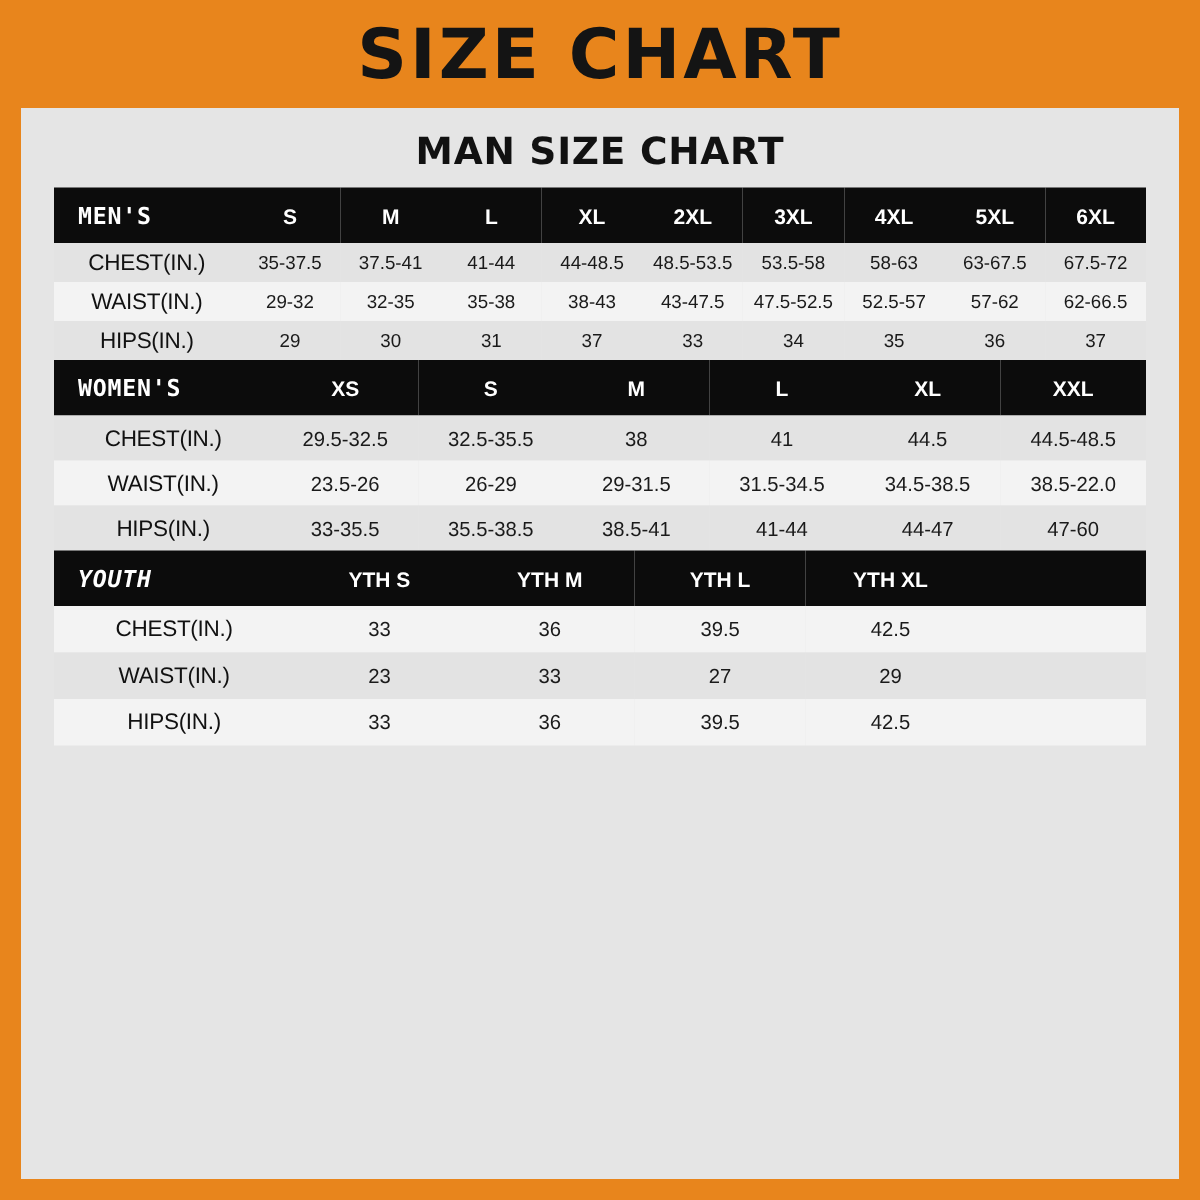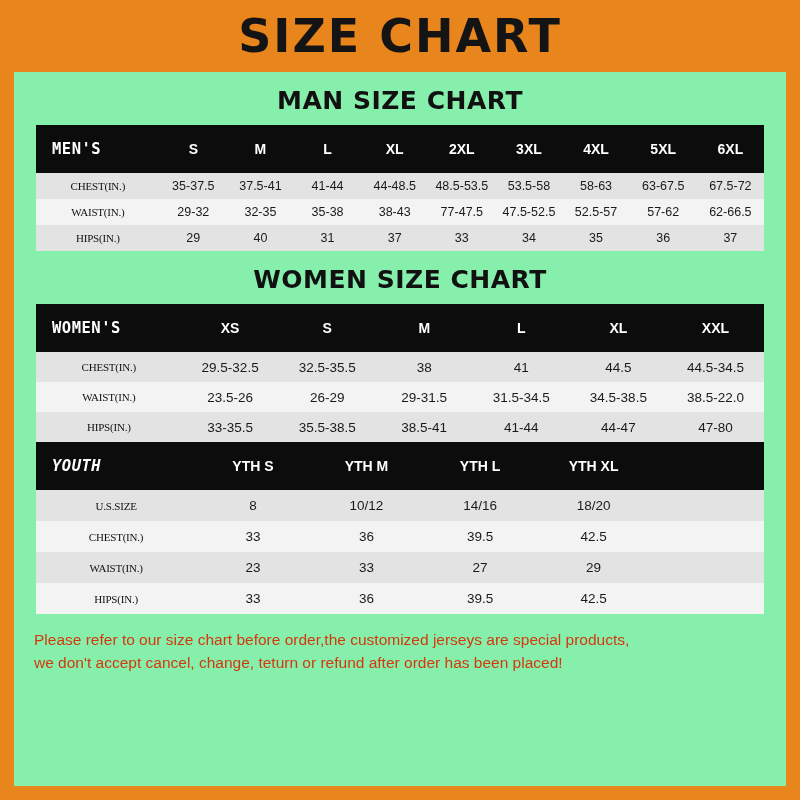--- a/index.html
+++ b/index.html
@@ -15,21 +15,21 @@
     overflow: hidden;
   }
   .page {
     position: relative;
     width: 800px;
     height: 800px;
     box-sizing: border-box;
     border-left: 14px solid #E8851C;
     border-right: 14px solid #E8851C;
     border-bottom: 0;
-    background: #86efac;
+    background: #e5e5e5;
   }
   .banner {
     background: #E8851C;
     height: 72px;
     display: flex;
     align-items: center;
     justify-content: center;
     margin: 0 -14px;
   }
   .banner-title {
@@ -63,36 +63,36 @@
     font-size: 12.5px;
     color: #1a1a1a;
     padding: 0;
     height: 26px;
     font-family: "Liberation Sans", sans-serif;
   }
   table.size-table thead th {
     background: #0c0c0c;
     color: #ffffff;
     font-weight: bold;
-    height: 48px;
+    height: 37px;
     font-size: 14px;
   }
   table.size-table thead th.corner {
     font-family: "DejaVu Sans Mono", monospace;
     font-size: 15.5px;
     letter-spacing: 0.5px;
     text-align: left;
     padding-left: 16px;
     font-weight: bold;
   }
   table.size-table tbody tr.odd td { background: #e3e3e3; }
   table.size-table tbody tr.even td { background: #f3f3f3; }
   table.size-table tbody td.rowhead {
-    font-family: Liberation Serif, serif;
-    font-size: 11px;
+    font-family: Liberation Sans, sans-serif;
+    font-size: 15px;
     letter-spacing: -0.2px;
     text-align: center;
     color: #111111;
   }
   
   .men-table col.label { width: 17%; }
   .women-table col.label { width: 20%; }
   .youth-table col.label { width: 22%; }
 
   .men-table thead th { font-size: 13.5px; }
@@ -161,44 +161,43 @@
           <td>58-63</td>
           <td>63-67.5</td>
           <td>67.5-72</td>
         </tr>
         <tr class="even">
           <td class="rowhead">WAIST(IN.)</td>
           <td>29-32</td>
           <td>32-35</td>
           <td>35-38</td>
           <td>38-43</td>
-          <td>77-47.5</td>
+          <td>43-47.5</td>
           <td>47.5-52.5</td>
           <td>52.5-57</td>
           <td>57-62</td>
           <td>62-66.5</td>
         </tr>
         <tr class="odd">
           <td class="rowhead">HIPS(IN.)</td>
           <td>29</td>
-          <td>40</td>
+          <td>30</td>
           <td>31</td>
           <td>37</td>
           <td>33</td>
           <td>34</td>
           <td>35</td>
           <td>36</td>
           <td>37</td>
         </tr>
       </tbody>
     </table>
   </div>
 
   <div class="section">
-    <div class="section-title">WOMEN SIZE CHART</div>
     <table class="size-table women-table">
       <colgroup>
         <col class="label">
       </colgroup>
       <thead>
         <tr>
           <th class="corner">WOMEN'S</th>
           <th>XS</th>
           <th>S</th>
           <th>M</th>
@@ -208,39 +207,39 @@
         </tr>
       </thead>
       <tbody>
         <tr class="odd">
           <td class="rowhead">CHEST(IN.)</td>
           <td>29.5-32.5</td>
           <td>32.5-35.5</td>
           <td>38</td>
           <td>41</td>
           <td>44.5</td>
-          <td>44.5-34.5</td>
+          <td>44.5-48.5</td>
         </tr>
         <tr class="even">
           <td class="rowhead">WAIST(IN.)</td>
           <td>23.5-26</td>
           <td>26-29</td>
           <td>29-31.5</td>
           <td>31.5-34.5</td>
           <td>34.5-38.5</td>
           <td>38.5-22.0</td>
         </tr>
         <tr class="odd">
           <td class="rowhead">HIPS(IN.)</td>
           <td>33-35.5</td>
           <td>35.5-38.5</td>
           <td>38.5-41</td>
           <td>41-44</td>
           <td>44-47</td>
-          <td>47-80</td>
+          <td>47-60</td>
         </tr>
       </tbody>
     </table>
   </div>
 
   <div class="section">
     <table class="size-table youth-table">
       <colgroup>
         <col class="label">
       </colgroup>
@@ -248,28 +247,20 @@
         <tr>
           <th class="corner">YOUTH</th>
           <th>YTH S</th>
           <th>YTH M</th>
           <th>YTH L</th>
           <th>YTH XL</th>
           <th></th>
         </tr>
       </thead>
       <tbody>
-        <tr class="odd">
-          <td class="rowhead">U.S.SIZE</td>
-          <td>8</td>
-          <td>10/12</td>
-          <td>14/16</td>
-          <td>18/20</td>
-          <td></td>
-        </tr>
         <tr class="even">
           <td class="rowhead">CHEST(IN.)</td>
           <td>33</td>
           <td>36</td>
           <td>39.5</td>
           <td>42.5</td>
           <td></td>
         </tr>
         <tr class="odd">
           <td class="rowhead">WAIST(IN.)</td>
@@ -284,19 +275,15 @@
           <td>33</td>
           <td>36</td>
           <td>39.5</td>
           <td>42.5</td>
           <td></td>
         </tr>
       </tbody>
     </table>
   </div>
 
-  <div class="footer-note">
-    <div>Please refer to our size chart before order,the customized jerseys are special products,</div>
-    <div>we don't accept cancel, change, teturn or refund after order has been placed!</div>
-  </div>
 
   <div class="bottom-bar"></div>
 </div>
 
 </body></html>

